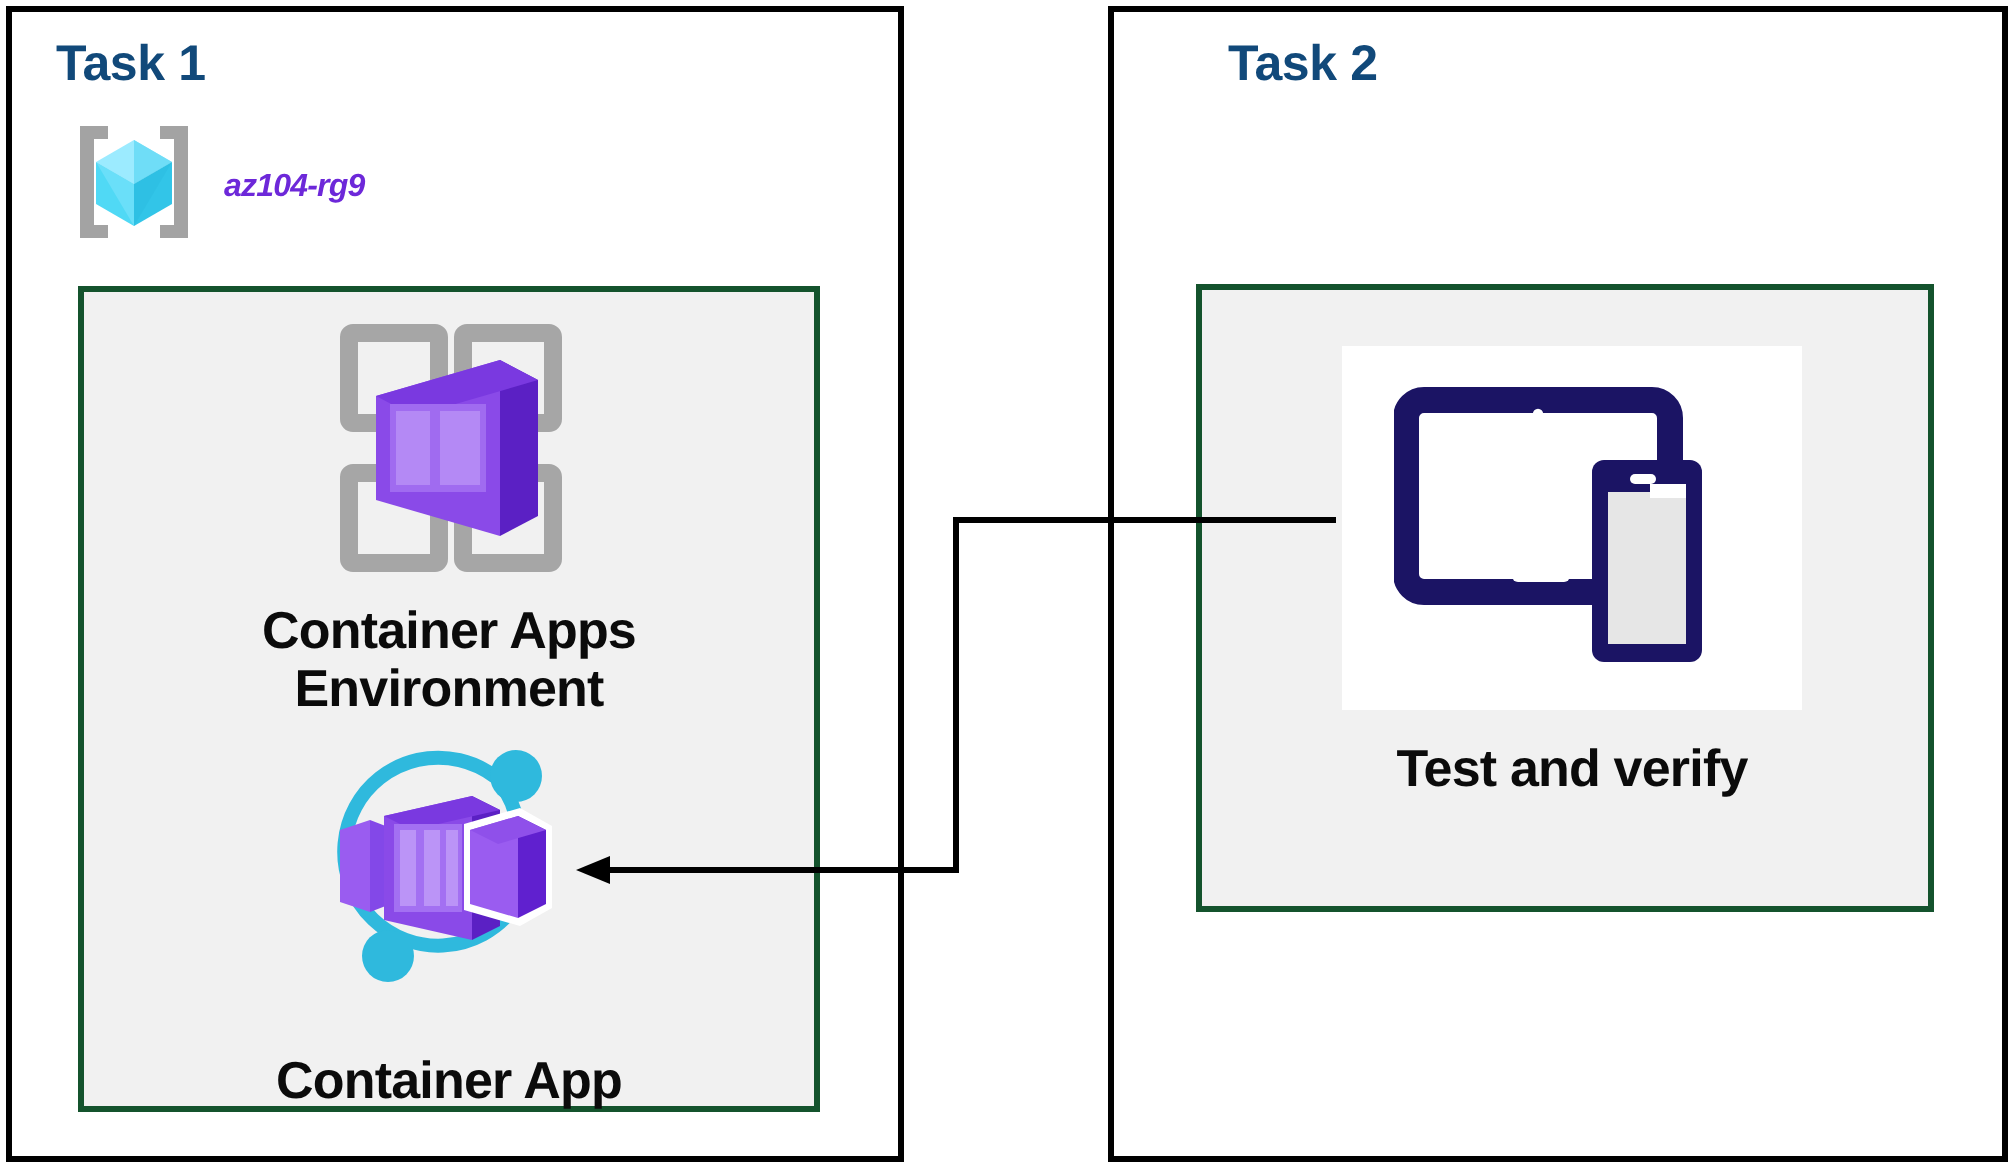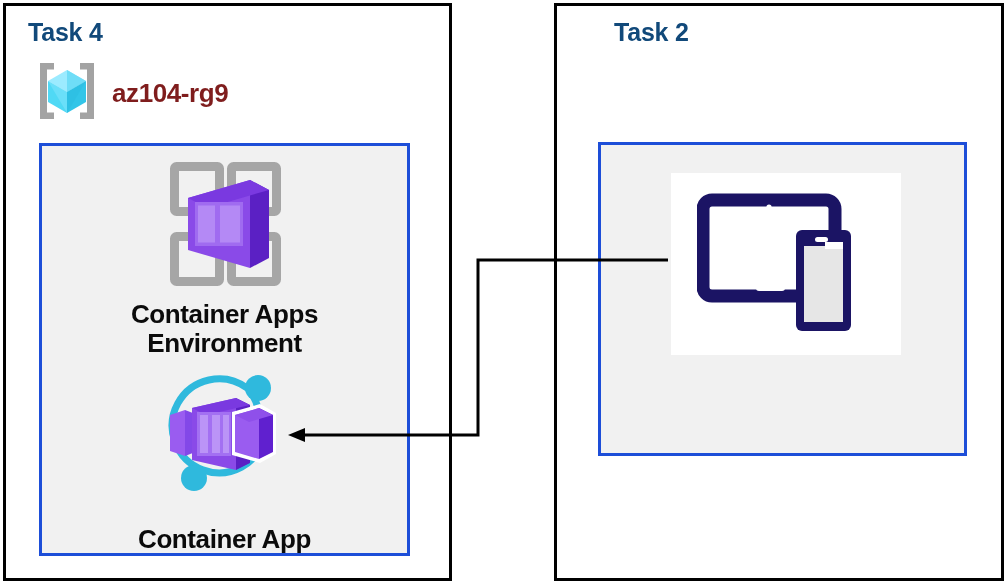--- a/index.html
+++ b/index.html
@@ -45,32 +45,33 @@
   
   #rg-row {
     position: absolute;
     left: 34px;
     top: 58px;
     display: flex;
     align-items: center;
     gap: 12px;
   }
   #rg-label {
-    font-size: 26px;
-    font-weight: bold;
-    color: #7f1d1d;
+    font-size: 16px;
+    font-weight: bold;
+    color: #6d28d9;
     letter-spacing: -0.4px;
     white-space: nowrap;
+    font-style: italic;
   }
 
   
   .inner-box {
     position: absolute;
     background: #f1f1f1;
-    border: 3px solid #1d4ed8;
+    border: 3px solid #14532d;
     box-sizing: border-box;
   }
   #task1-inner { left: 39px;  top: 143px; width: 371px; height: 413px; }
   #task2-inner { left: 598px; top: 142px; width: 369px; height: 314px; }
 
   
   .res-item {
     position: absolute;
     left: 0;
     width: 100%;
@@ -127,21 +128,21 @@
     pointer-events: none;
   }
 </style>
 </head>
 <body>
 
 <div id="canvas">
 
   <div id="task1-panel" class="task-panel"></div>
 
-  <div id="task1-title" class="task-title">Task 4</div>
+  <div id="task1-title" class="task-title">Task 1</div>
 
   <div id="rg-row">
     <span>
       <svg width="66" height="66" viewBox="0 0 66 66" aria-hidden="true">
 
         <path d="M20 5 L6 5 L6 61 L20 61 L20 54.5 L13 54.5 L13 11.5 L20 11.5 Z" fill="#a3a3a3"></path>
 
         <path d="M46 5 L60 5 L60 61 L46 61 L46 54.5 L53 54.5 L53 11.5 L46 11.5 Z" fill="#a3a3a3"></path>
 
         <path d="M33 12 L52 23 L33 34 L14 23 Z" fill="#9cebff"></path>
@@ -236,20 +237,21 @@
             <rect x="99" y="44" width="55" height="101" rx="6" fill="#1b1464"></rect>
 
             <rect x="107" y="60" width="39" height="76" fill="#e6e6e6"></rect>
 
             <rect x="118" y="51" width="13" height="5" rx="2.5" fill="#ffffff"></rect>
 
             <rect x="128" y="56" width="18" height="7" fill="#ffffff"></rect>
           </svg>
         </span>
       </div>
+      <div id="test-label">Test and verify</div>
     </div>
   </div>
 
   <svg id="connector" aria-hidden="true">
     <polyline points="668,260 478,260 478,435 300,435" fill="none" stroke="#000000" stroke-width="3"></polyline>
     <polygon points="288,435 305,428 305,442" fill="#000000"></polygon>
   </svg>
 
 </div>
 

